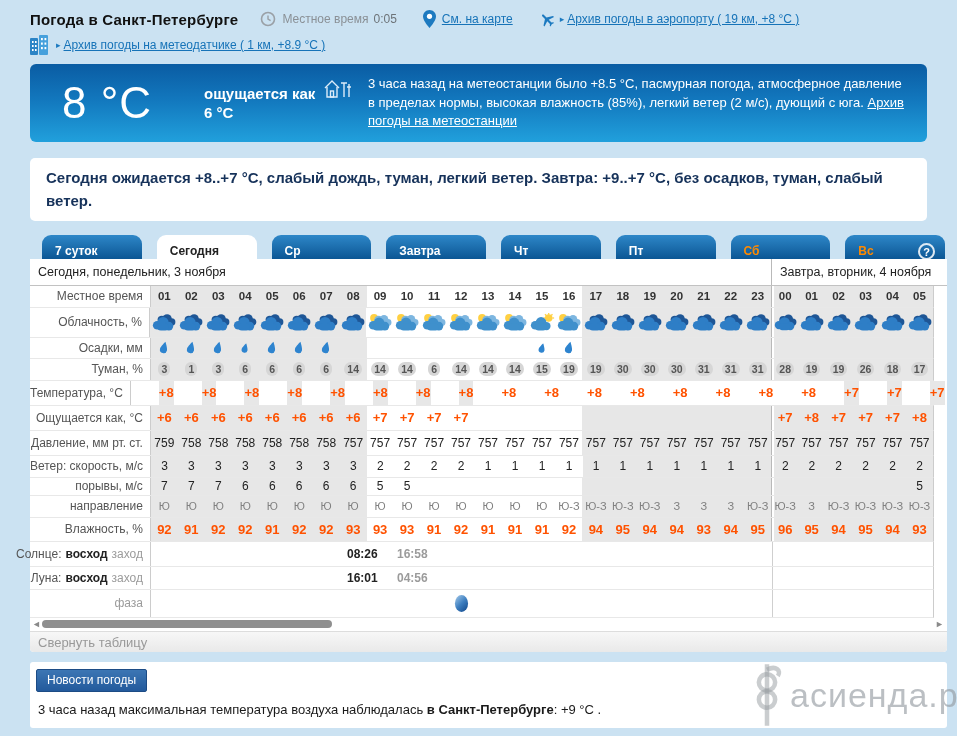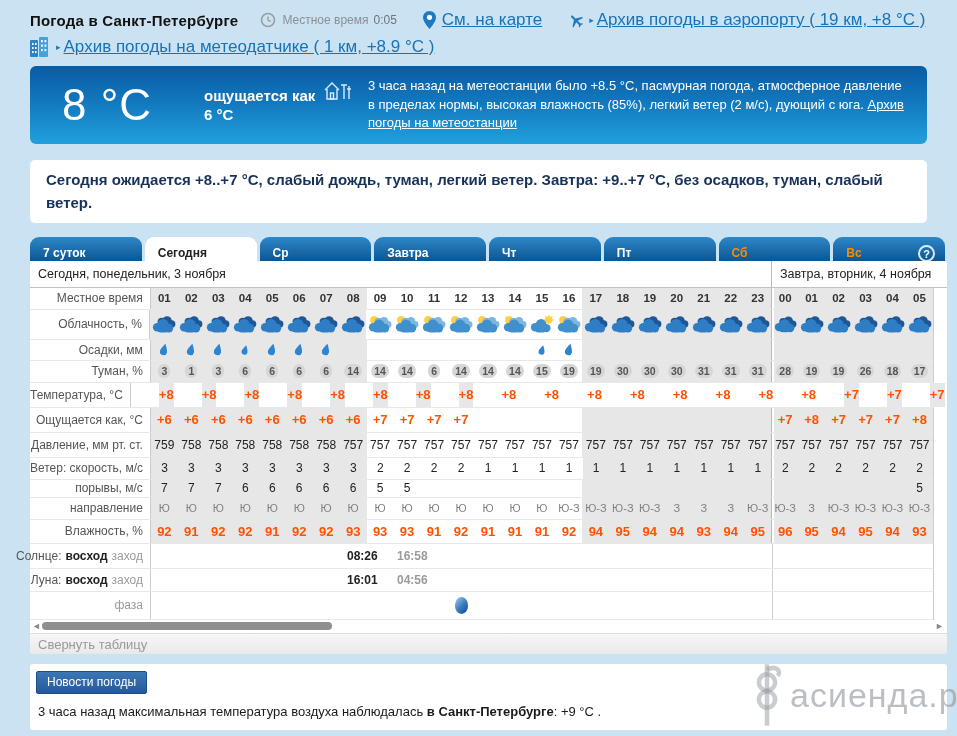--- a/index.html
+++ b/index.html
@@ -7,21 +7,21 @@
   body { background:#cbe2f2; font-family:"Liberation Sans", sans-serif; position:relative; overflow:hidden; }
   a { text-decoration:underline; cursor:pointer; }
 
   
   .top { padding:10px 0 0 30px; }
   .top-line1 { display:flex; align-items:center; }
   .top-line1 h1 { font-size:15px; font-weight:bold; color:#111; margin-right:22px; letter-spacing:.2px; }
   .icon { display:inline-flex; align-items:center; }
   .lt-label { color:#8a9096; font-size:12px; margin-left:6px; }
   .lt-value { color:#6d7378; font-size:12px; margin-left:5px; margin-right:26px; }
-  .hlink { color:#1673b8; font-size:17px; }
+  .hlink { color:#1673b8; font-size:12px; }
   .pin-icon { margin-right:6px; }
   .plane-icon { margin-left:26px; margin-right:2px; }
   .bul { color:#1d7ac0; font-size:9px; margin:0 3px 0 2px; }
   .top-line2 { display:flex; align-items:center; margin-top:7px; }
   .top-line2 .icon { margin-right:5px; }
 
   
   .now-banner { margin:9px 0 16px 30px; width:897px; height:78px; border-radius:6px;
     background:linear-gradient(180deg,#0a5ca3 0%,#1277bd 45%,#21a0dc 100%);
     display:flex; align-items:center; padding:0 18px 0 32px; color:#fff; }
@@ -32,21 +32,21 @@
   .report a { color:#fff; }
 
   
   .forecast-banner { margin:12px 0 0 30px; width:897px; min-height:52px; background:#fff; border-radius:5px;
     padding:8px 16px; font-size:15px; font-weight:bold; color:#16325a; line-height:1.55; }
 
   
   .tabs { margin:14px 0 0 30px; width:915px; display:flex; }
   .tab { flex:1; height:24px; margin-right:3px; border-radius:9px 9px 0 0; position:relative;
     background:linear-gradient(180deg,#2e87c8,#0b5694); color:#fff; font-size:12px; font-weight:bold;
-    line-height:33px; padding-left:13px; cursor:pointer; }
+    line-height:33px; padding-left:13px; cursor:pointer;margin-left:12px; }
   .tab.last { margin-right:0; }
   .tab.weekend { color:#ff8a00; }
   .tab.active { background:#fff; color:#222; }
   .tab-help { position:absolute; right:10px; top:8px; width:17px; height:17px; border:2px solid rgba(255,255,255,.85);
     border-radius:50%; color:#fff; font-size:11px; font-weight:bold; text-align:center; line-height:14px; padding-left:0; }
 
   
   .card { margin-left:30px; width:917px; background:#fff; border-radius:0 0 4px 4px; position:relative; }
   .daterow { display:flex; height:27px; border-bottom:1px solid #c2c2c2; font-size:12.5px; color:#222; }
   .dr-left { width:742px; border-right:1px solid #b9b9b9; padding-left:8px; line-height:27px; }

